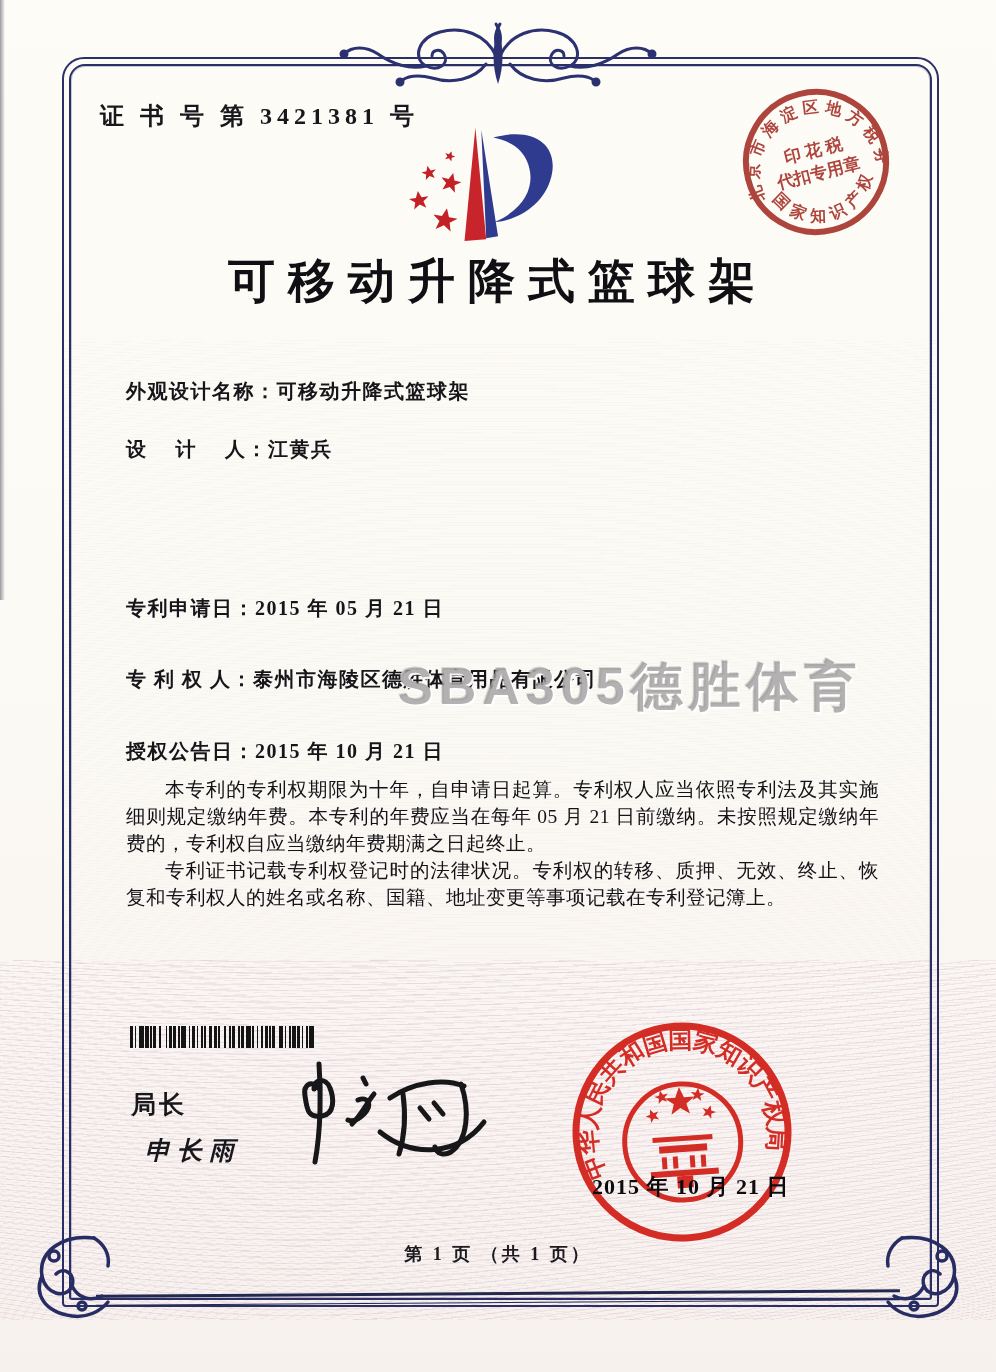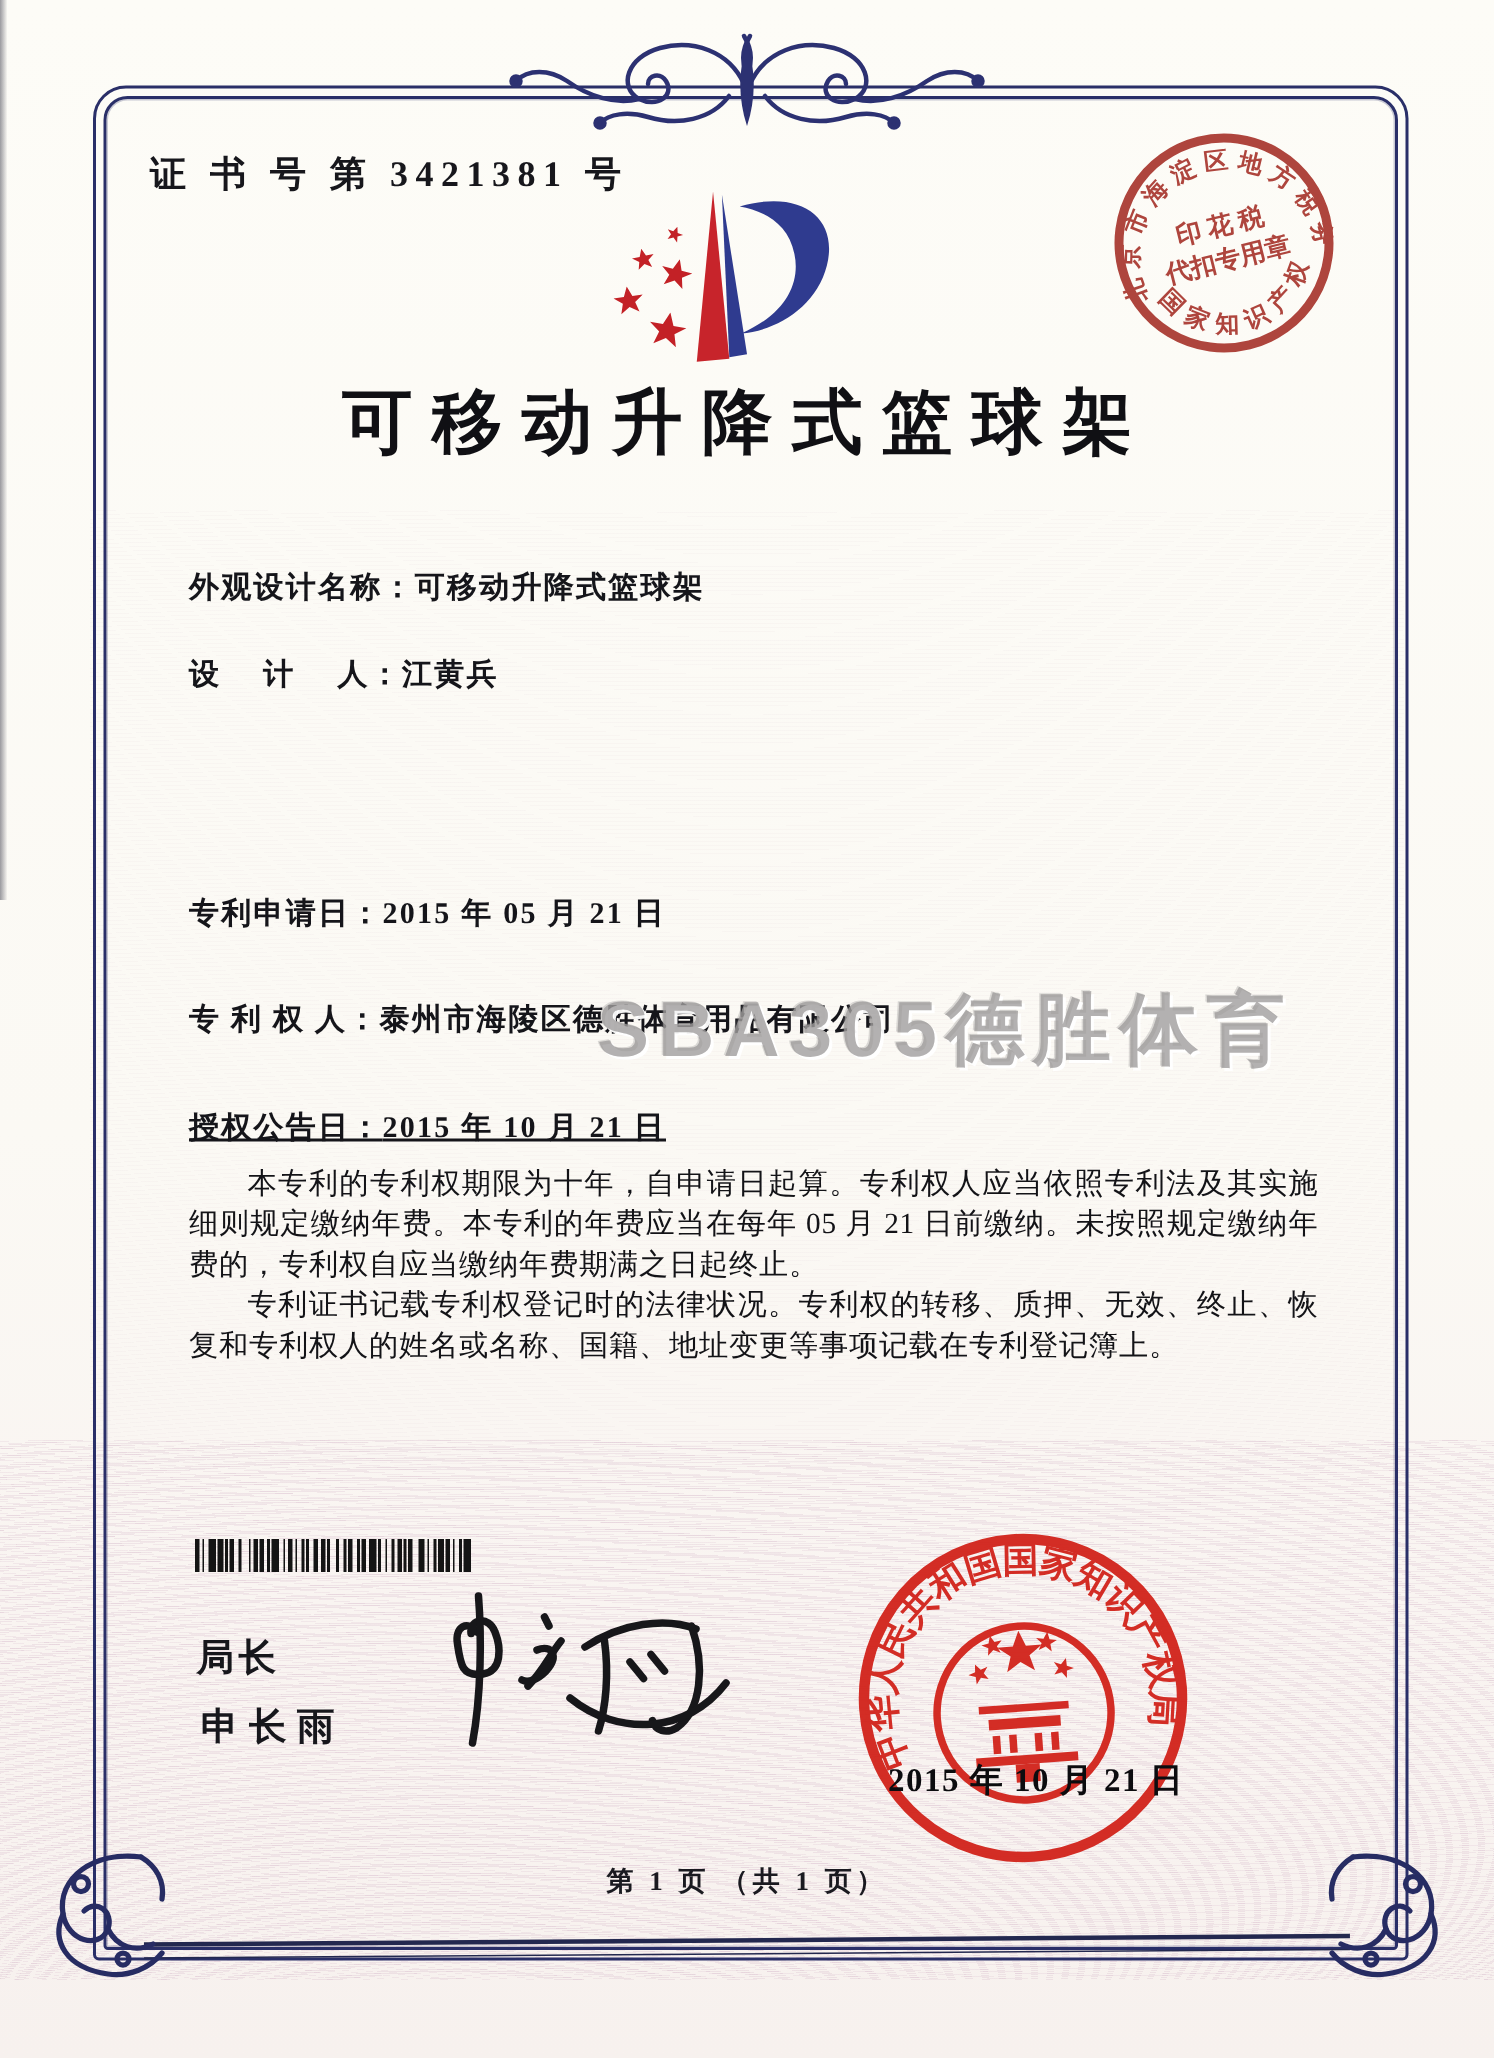--- a/index.html
+++ b/index.html
@@ -35,36 +35,36 @@
   .bottom-rule{position:absolute;left:96px;top:1292px;width:804px;height:7px;
     border-top:3px solid #23284f;border-bottom:1.5px solid #23284f;transform:rotate(-.4deg);}
   
   .cert-no{position:absolute;left:100px;top:100px;font-size:24px;color:#17171c;
     letter-spacing:5px;font-weight:600;}
   .logo{position:absolute;left:380px;top:110px;width:240px;height:138px;}
   .title{position:absolute;left:0;top:250px;width:996px;text-align:center;
     font-size:47px;font-weight:700;color:#101014;letter-spacing:13px;}
   
   .field{position:absolute;left:126px;font-size:20px;color:#15151a;font-weight:600;letter-spacing:1.5px;}
-  .f1{top:378px;} .f2{top:436px;} .f3{top:522px;} .f4{top:595px;} .f5{top:666px;} .f6{top:738px;text-decoration:underline;}
+  .f1{top:378px;} .f2{top:436px;} .f3{top:522px;} .f4{top:595px;} .f5{top:666px;} .f6{top:738px;}
   .field .val{font-weight:600;}
   
   .watermark{position:absolute;left:362px;top:652px;font-family:"Liberation Sans","DejaVu Sans",sans-serif;
     font-size:52px;font-weight:700;letter-spacing:6px;color:rgba(158,155,155,.78);
     text-shadow:2px 2px 0 rgba(255,255,255,.95),-1px -1px 0 rgba(120,120,120,.25);z-index:6;white-space:nowrap;margin-left:36px;}
   
   .bodytext{position:absolute;left:126px;top:776px;width:753px;font-size:19.5px;line-height:27px;
     color:#131317;text-align:justify;font-weight:500;}
   .bodytext p{margin:0;text-indent:2em;letter-spacing:.5px;}
   
   .barcode{position:absolute;left:130px;top:1026px;width:254px;height:22px;font-size:0;}
   .barcode span{display:inline-block;height:100%;}
   
   .sig-title{position:absolute;left:131px;top:1088px;font-size:25px;font-weight:600;color:#17171c;letter-spacing:3px;}
-  .sig-name{position:absolute;left:134px;top:1134px;font-size:25px;font-weight:600;color:#17171c;letter-spacing:7px;}
+  .sig-name{position:absolute;left:145px;top:1134px;font-size:25px;font-weight:600;color:#17171c;letter-spacing:7px;font-style:italic;}
   .sig-hand{position:absolute;left:262px;top:1058px;width:250px;height:120px;}
   
   .seal-main{position:absolute;left:568px;top:1018px;width:228px;height:228px;transform:rotate(-4deg);opacity:.96;}
   .seal-date{position:absolute;left:592px;top:1172px;width:220px;font-size:22px;font-weight:700;
     color:#0c0c0f;letter-spacing:1px;z-index:8;white-space:nowrap;}
   .seal-tax{position:absolute;left:738px;top:84px;width:156px;height:156px;transform:rotate(-14deg);opacity:.92;}
   
   .footer{position:absolute;left:0;top:1242px;width:996px;text-align:center;
     font-size:18px;color:#1a1a20;letter-spacing:3px;font-weight:600;}
 </style>

